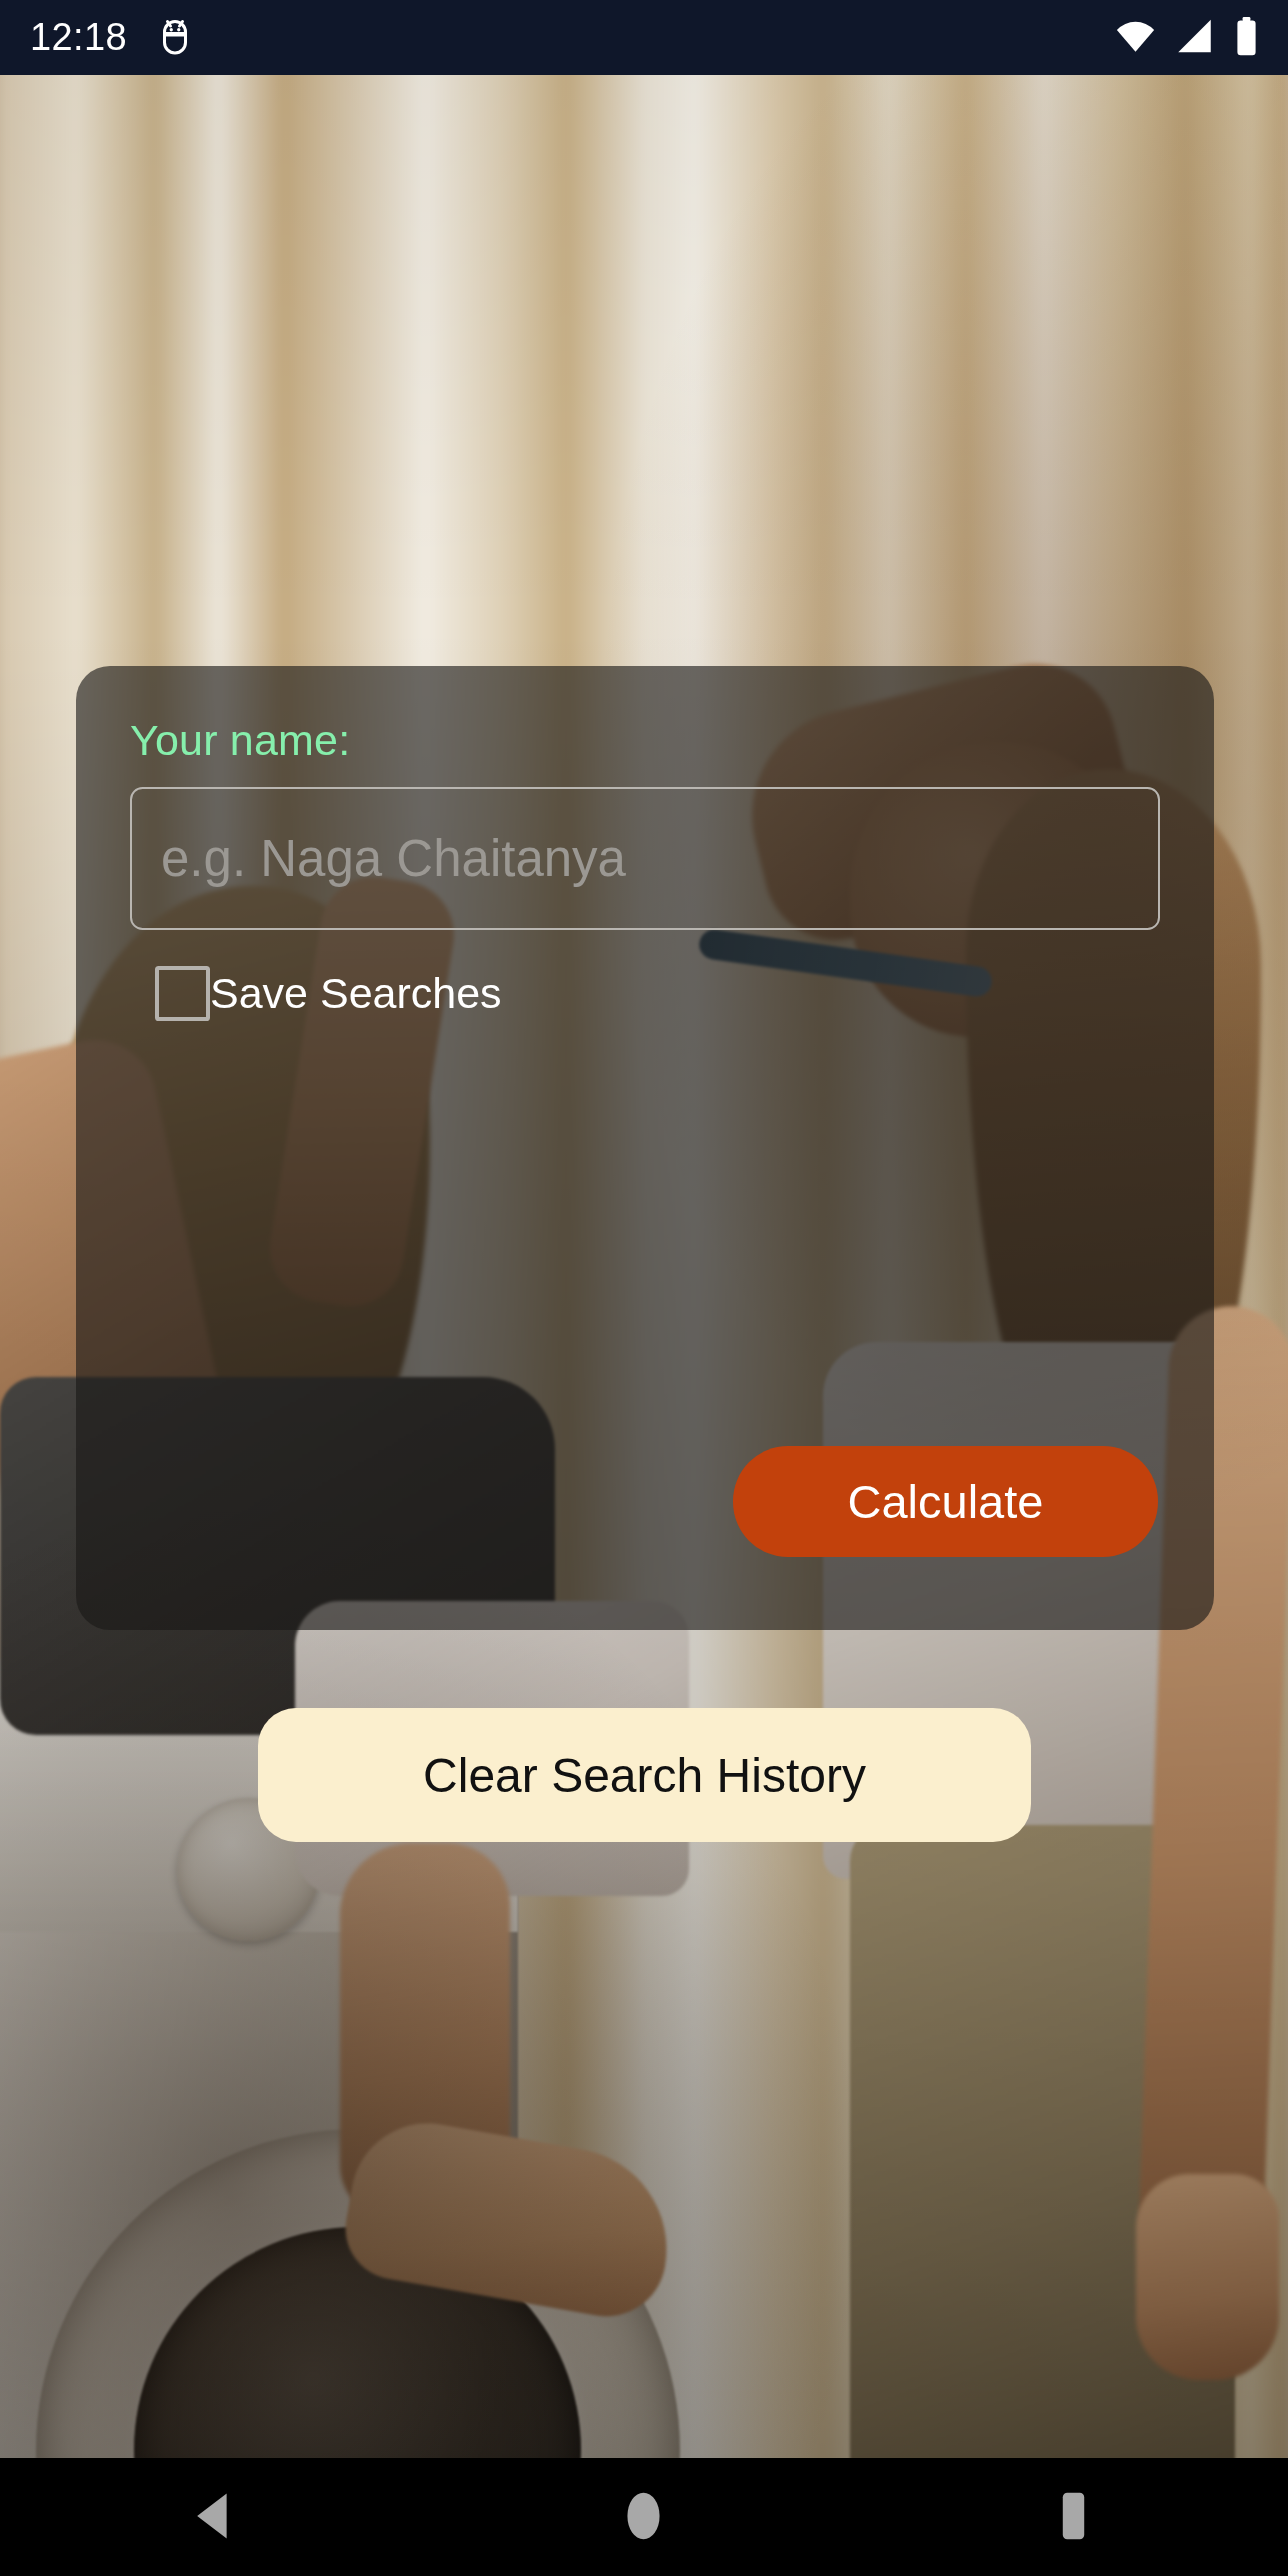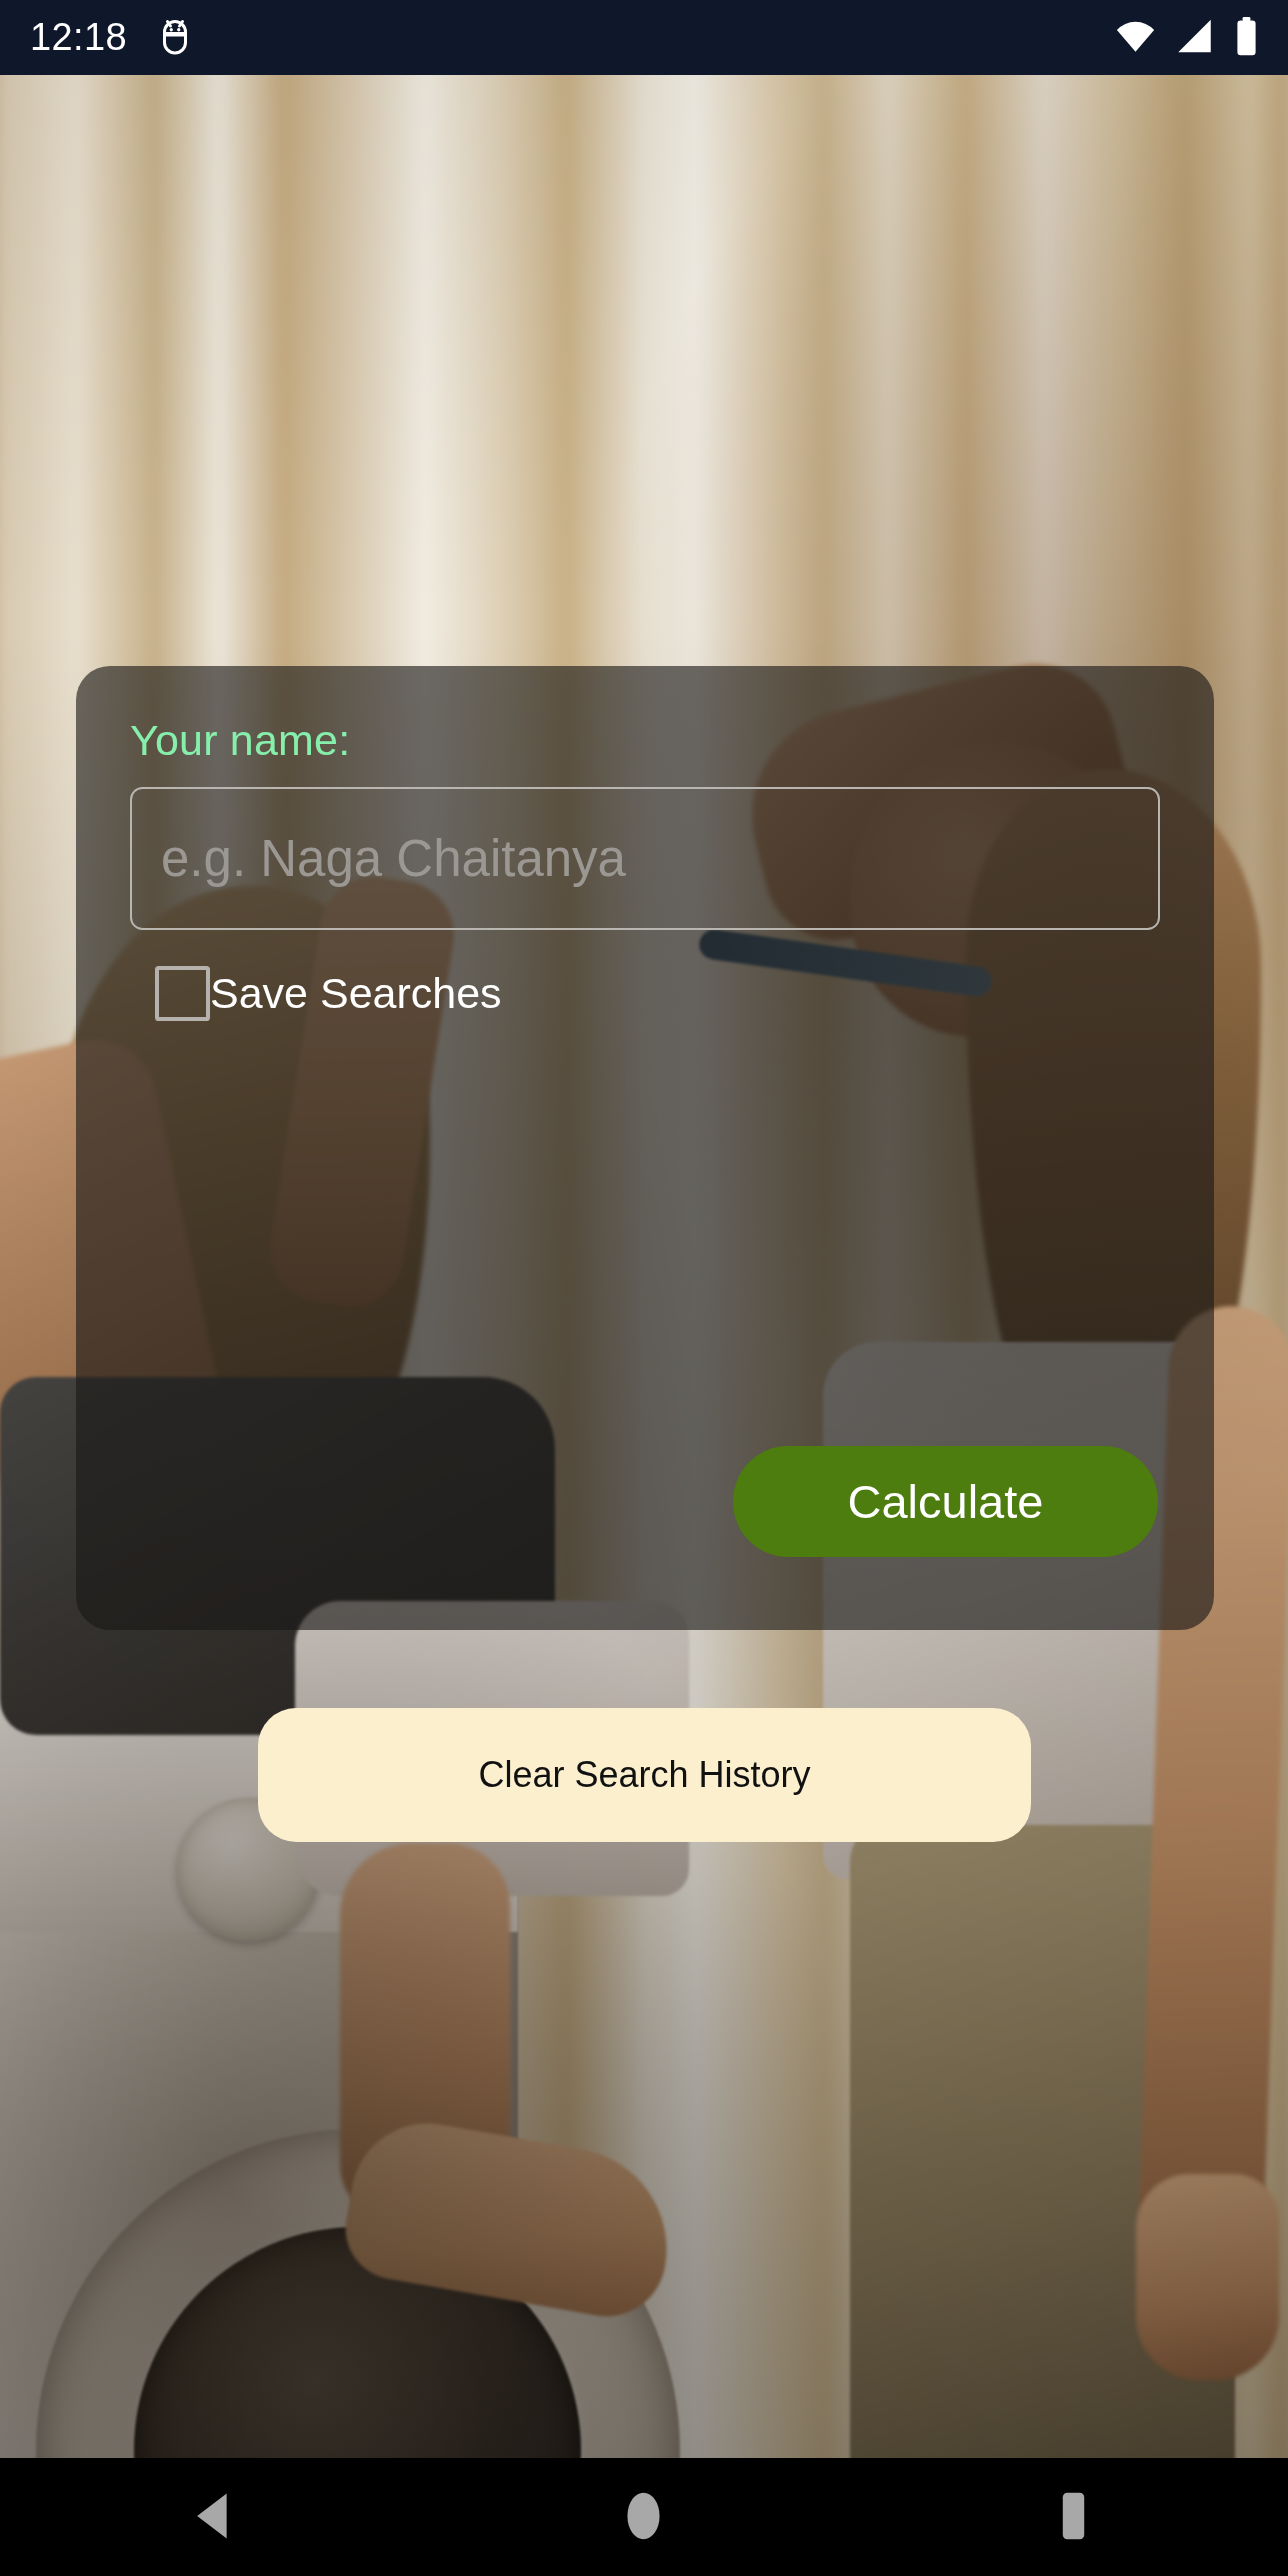--- a/index.html
+++ b/index.html
@@ -306,39 +306,39 @@
   #save-label {
     color: #ffffff;
     font-size: 43px;
     font-family: "Liberation Sans", sans-serif;
   }
 
   #calculate-button {
     position: absolute;
     left: 733px; top: 1446px;
     width: 425px; height: 111px;
-    background: #4d7c0f;
+    background: #c2410c;
     border: none;
     border-radius: 55px;
     color: #ffffff;
     font-size: 47px;
     font-family: "Liberation Sans", sans-serif;
     cursor: pointer;
     z-index: 25;
   }
 
   #clear-history-button {
     position: absolute;
     left: 258px; top: 1708px;
     width: 773px; height: 134px;
     background: #FBEFCE;
     border: none;
     border-radius: 38px;
     color: #111111;
-    font-size: 36px;
+    font-size: 48px;
     font-family: "Liberation Sans", sans-serif;
     cursor: pointer;
     z-index: 25;
   }
 
   
   #nav-bar {
     position: absolute;
     left: 0; bottom: 0;
     width: 1288px; height: 118px;

